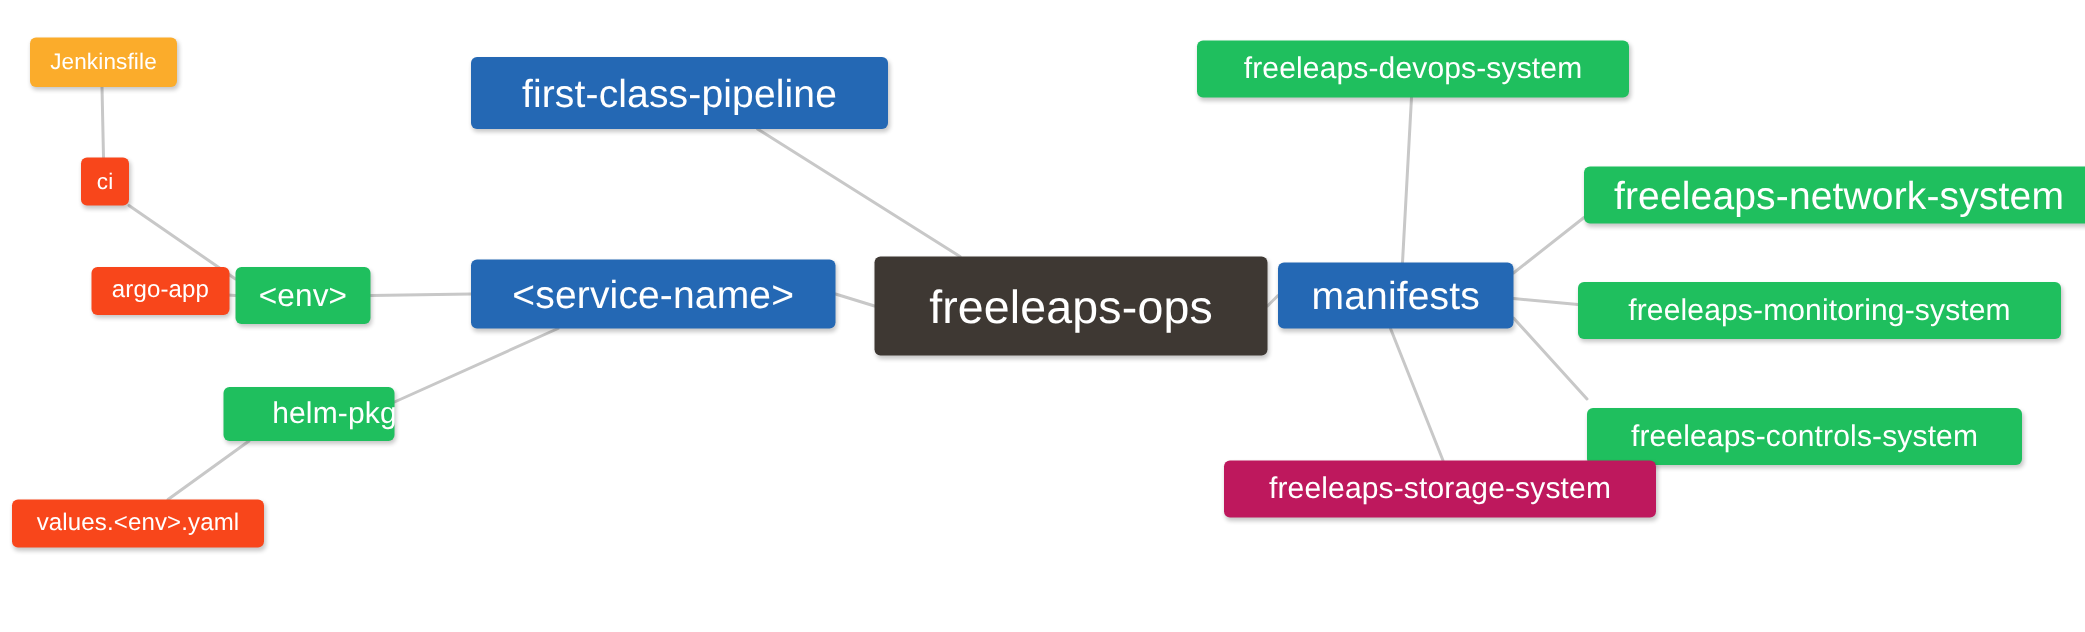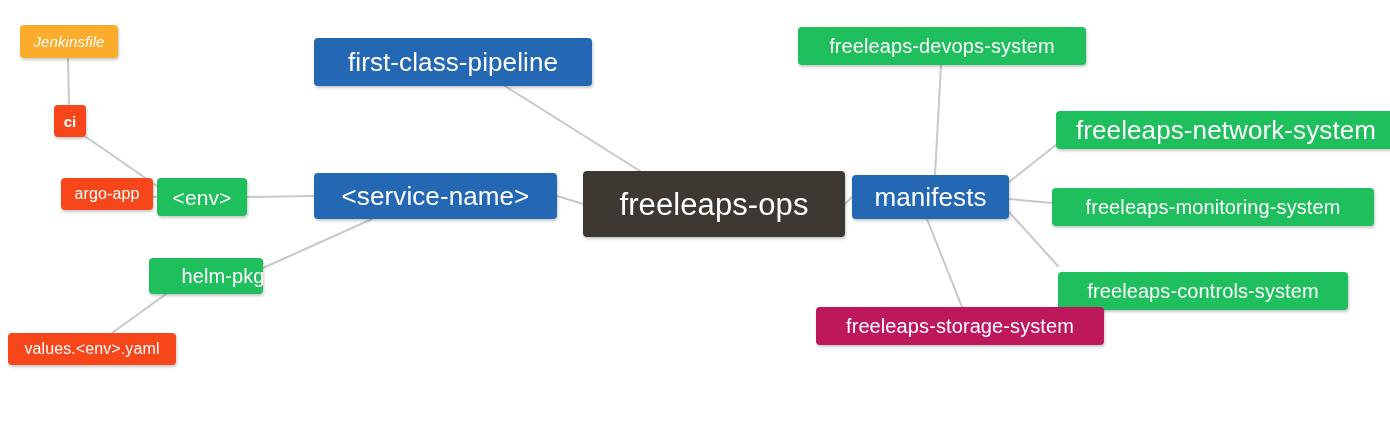--- a/index.html
+++ b/index.html
@@ -60,23 +60,23 @@
       <line x1="1009" y1="212" x2="1058" y2="266" stroke="#C8C8C8" stroke-width="2" stroke-linecap="round"></line>
       <line x1="927" y1="219" x2="962" y2="307" stroke="#C8C8C8" stroke-width="2" stroke-linecap="round"></line>
     </svg>
   <div id="node-layer">
       <div class="mm-node" style="left: 583px; top: 171px; width: 262px; height: 66px; background: rgb(62, 56, 51); font-size: 31px;">freeleaps-ops</div>
       <div class="mm-node" style="left: 314px; top: 173px; width: 243px; height: 46px; background: rgb(36, 104, 180); font-size: 26px;">&lt;service-name&gt;</div>
       <div class="mm-node" style="left: 852px; top: 175px; width: 157px; height: 44px; background: rgb(36, 104, 180); font-size: 26px;">manifests</div>
       <div class="mm-node" style="left: 314px; top: 38px; width: 278px; height: 48px; background: rgb(36, 104, 180); font-size: 26px;">first-class-pipeline</div>
       <div class="mm-node" style="left: 157px; top: 178px; width: 90px; height: 38px; background: rgb(31, 191, 94); font-size: 21px;">&lt;env&gt;</div>
       <div class="mm-node" style="left: 149px; top: 258px; width: 114px; height: 36px; background: rgb(31, 191, 94); font-size: 20px; padding-left: 45px;">helm-pkg</div>
-      <div class="mm-node" style="left: 54px; top: 105px; width: 32px; height: 32px; background: rgb(248, 70, 27); font-size: 15px; font-weight: bold;">ci</div>
+      <div class="mm-node" style="left: 54px; top: 105px; width: 32px; height: 32px; background: rgb(248, 70, 27); font-size: 15px;">ci</div>
       <div class="mm-node" style="left: 31px; top: 178px; width: 92px; height: 32px; background: rgb(248, 70, 27); font-size: 16px; margin-left: 30px;">argo-app</div>
       <div class="mm-node" style="left: 8px; top: 333px; width: 168px; height: 32px; background: rgb(248, 70, 27); font-size: 16px;">values.&lt;env&gt;.yaml</div>
-      <div class="mm-node" style="left: 20px; top: 25px; width: 98px; height: 33px; background: rgb(251, 172, 43); font-size: 15px; font-style: italic;">Jenkinsfile</div>
+      <div class="mm-node" style="left: 20px; top: 25px; width: 98px; height: 33px; background: rgb(251, 172, 43); font-size: 15px;">Jenkinsfile</div>
       <div class="mm-node" style="left: 798px; top: 27px; width: 288px; height: 38px; background: rgb(31, 191, 94); font-size: 20px;">freeleaps-devops-system</div>
       <div class="mm-node" style="left: 1056px; top: 111px; width: 340px; height: 38px; background: rgb(31, 191, 94); font-size: 26px;">freeleaps-network-system</div>
       <div class="mm-node" style="left: 1052px; top: 188px; width: 322px; height: 38px; background: rgb(31, 191, 94); font-size: 20px;">freeleaps-monitoring-system</div>
       <div class="mm-node" style="left: 1058px; top: 257px; width: 290px; height: 38px; background: rgb(31, 191, 94); font-size: 20px; margin-top: 15px;">freeleaps-controls-system</div>
       <div class="mm-node" style="left: 816px; top: 307px; width: 288px; height: 38px; background: #be185d; font-size: 20px;">freeleaps-storage-system</div>
     </div>
 </div>
 
 </body></html>

